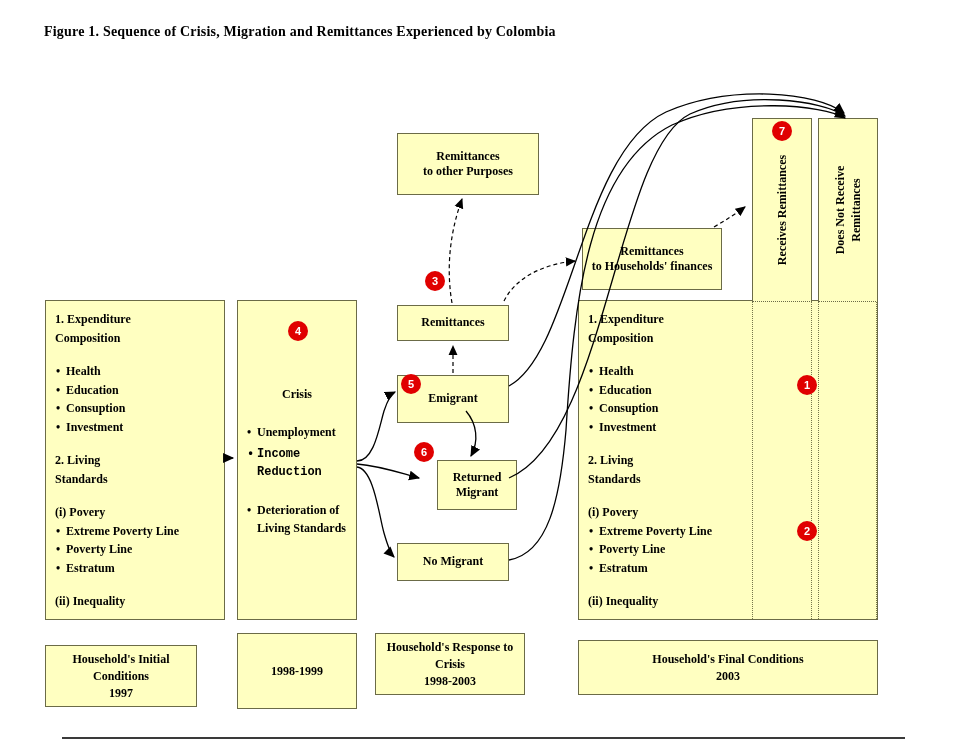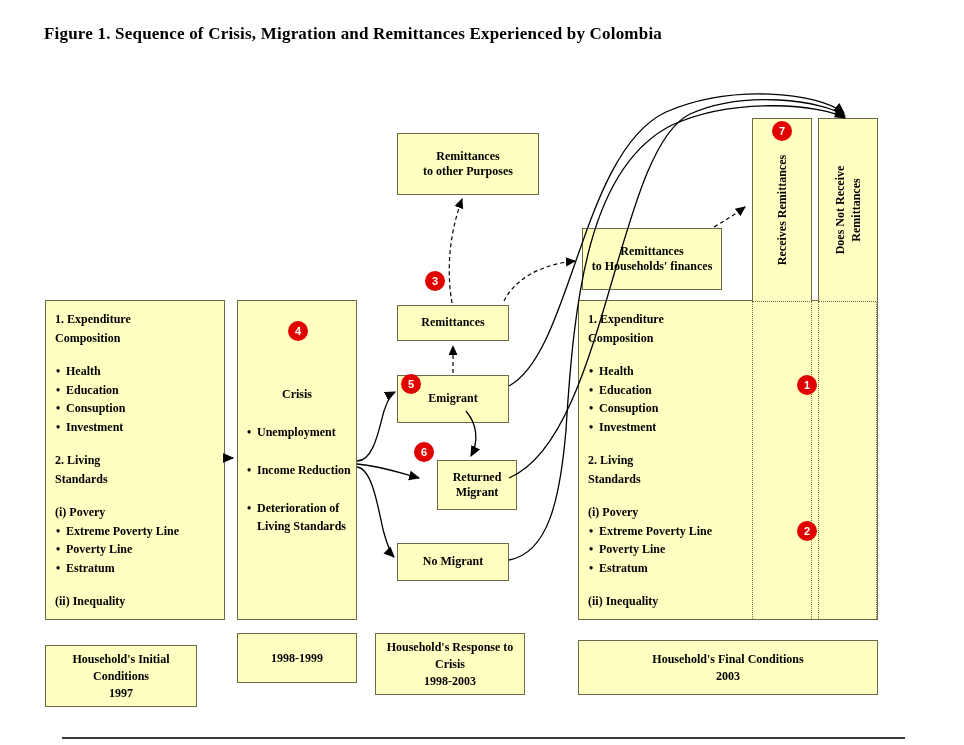--- a/index.html
+++ b/index.html
@@ -1,19 +1,19 @@
 <!DOCTYPE html>
 <html><head>
 <meta charset="utf-8">
 <style>
   * { box-sizing: border-box; margin: 0; padding: 0; }
   html, body { background: #ffffff; }
   body { font-family: "Liberation Serif", serif; color: #000; }
   .canvas { position: relative; width: 964px; height: 745px; background: #fff; overflow: hidden; }
-  .title { position: absolute; left: 44px; top: 24px; font-size: 17px; font-weight: bold; letter-spacing: .2px; white-space: nowrap; }
+  .title { position: absolute; left: 44px; top: 24px; font-size: 14px; font-weight: bold; letter-spacing: .2px; white-space: nowrap; }
   .box { position: absolute; background: #FFFFC1; border: 1px solid #6B6B47; font-weight: bold; font-size: 12px; color: #000; z-index: 1; }
   .center { display: flex; align-items: center; justify-content: center; text-align: center; line-height: 15.5px; }
   .exp-content { padding: 9px 2px 0 9px; line-height: 18.5px; }
   .gap { margin-top: 15px; }
   .bullet { position: relative; padding-left: 11px; }
   .bullet::before { content: "\2022"; position: absolute; left: 1px; }
   .crisis-content { padding: 84px 2px 0 8px; line-height: 18px; }
   .crisis-title { text-align: center; padding-right: 6px; }
   .vcol { position: absolute; background: #FFFFC1; border: 1px solid #6B6B47; border-bottom-style: dotted; z-index: 2; font-weight: bold; font-size: 12px; }
   .vtext { position: absolute; left: 50%; top: 50%; transform: translate(-50%,-50%) rotate(-90deg); white-space: nowrap; text-align: center; line-height: 16px; }
@@ -48,21 +48,21 @@
       <div class="bullet">Poverty Line</div>
       <div class="bullet">Estratum</div>
       <div class="gap">(ii) Inequality</div>
     </div>
   </div>
 
   <div class="box" style="left:237px;top:300px;width:120px;height:320px;">
     <div class="crisis-content">
       <div class="crisis-title">Crisis</div>
       <div class="bullet" style="margin-top:20px;">Unemployment</div>
-      <div class="bullet" style="margin-top:20px;">Income Reduction</div>
+      <div class="bullet" style="margin-top:4px;font-family:Liberation Mono, monospace;">Income Reduction</div>
       <div class="bullet" style="margin-top:20px;">Deterioration of Living Standards</div>
     </div>
   </div>
 
   <div class="box center" style="left:397px;top:133px;width:142px;height:62px;">
     <div>
       <div>Remittances</div>
       <div>to other Purposes</div>
     </div>
   </div>
@@ -121,21 +121,21 @@
     </div>
   </div>
   <div class="dotted-col" style="left:752px;top:302px;width:60px;height:317px;"></div>
   <div class="dotted-col" style="left:818px;top:302px;width:59px;height:317px;"></div>
 
   <div class="box timeline-box" style="left:45px;top:633px;width:152px;height:62px;margin-top:12px;">
     <div>Household's Initial</div>
     <div>Conditions</div>
     <div>1997</div>
   </div>
-  <div class="box timeline-box" style="left:237px;top:633px;width:120px;height:50px;">
+  <div class="box timeline-box" style="left:237px;top:633px;width:120px;height:76px;">
     <div>1998-1999</div>
   </div>
   <div class="box timeline-box" style="left:375px;top:633px;width:150px;height:62px;">
     <div>Household's Response to</div>
     <div>Crisis</div>
     <div>1998-2003</div>
   </div>
   <div class="box timeline-box" style="left:578px;top:640px;width:300px;height:55px;">
     <div>Household's Final Conditions</div>
     <div>2003</div>

